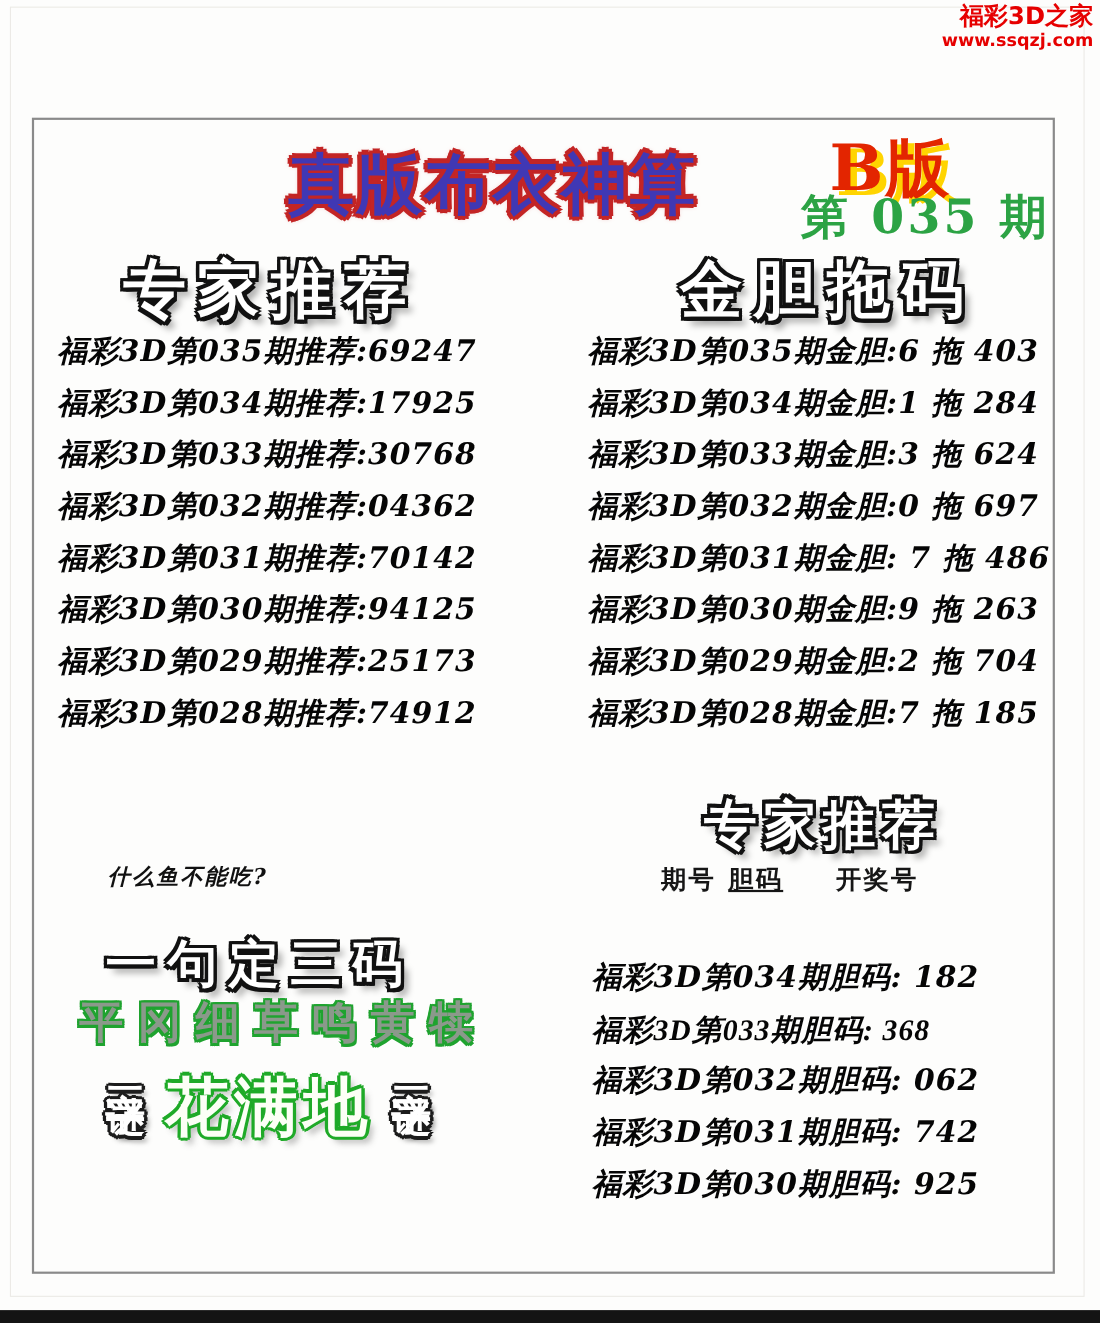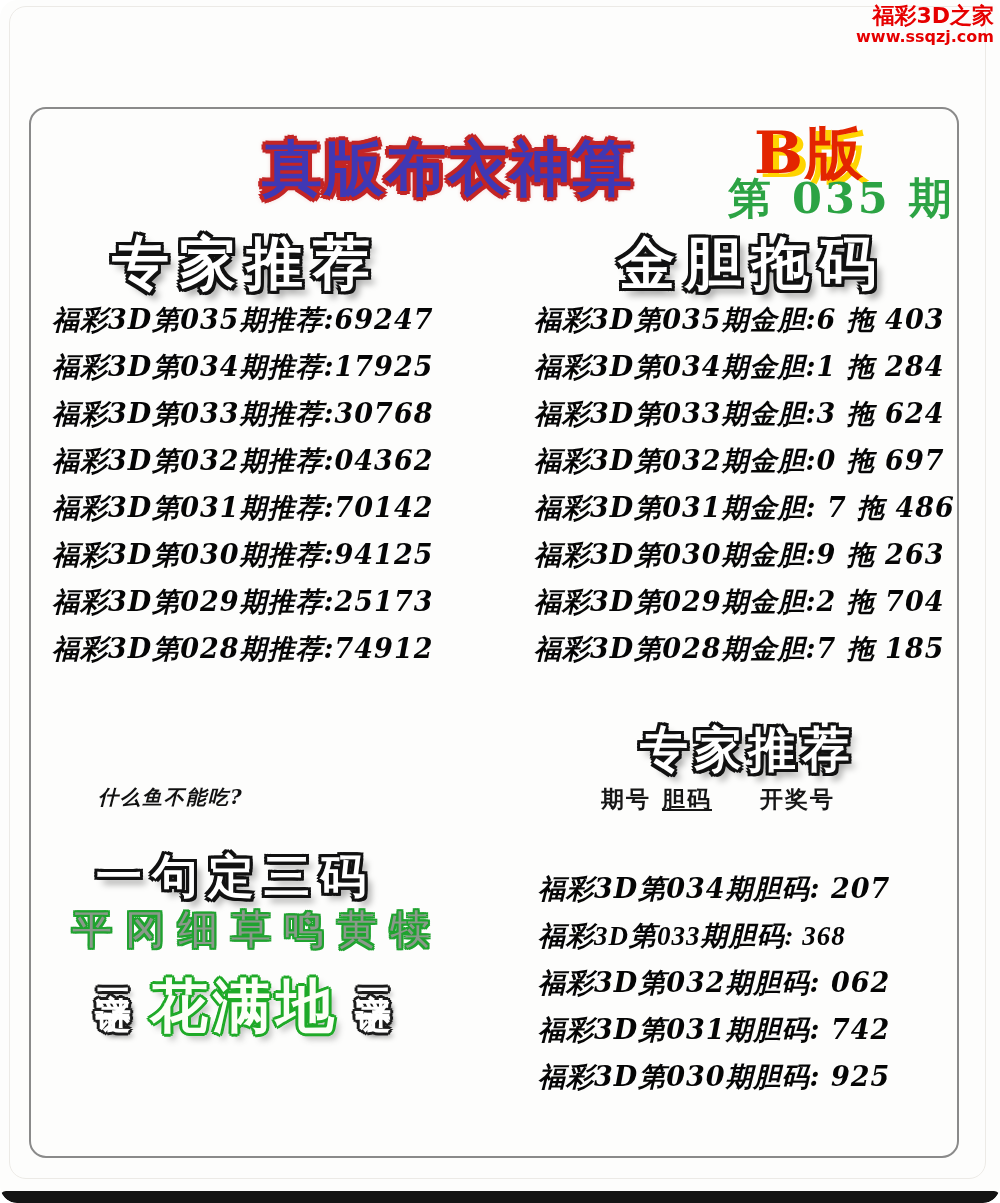--- a/index.html
+++ b/index.html
@@ -1,15 +1,15 @@
 <!DOCTYPE html>
 <html><head>
 <meta charset="utf-8">
 <style>
-  * { margin:0; padding:0; box-sizing:border-box;border-radius:17px; }
+  * { margin:0; padding:0; box-sizing:border-box; }
   body {
     background:#ffffff;
     font-family:"DejaVu Sans", sans-serif;
   }
   .page {
     position:relative;
     width:1000px; height:1203px;
     background:#fdfdfc;
     overflow:hidden;
   }
@@ -98,21 +98,21 @@
   .brain-question {
     position:absolute; left:98px; top:784px;
     font-size:20px; font-weight:bold; font-style:italic;
     font-family:"DejaVu Serif", serif; color:#111;
     letter-spacing:2px;
   }
 
   
   .poem {
     position:absolute; left:72px; top:902px;
-    font-size:40px; font-weight:normal;
+    font-size:40px; font-weight:bold;
     font-family:"DejaVu Sans", sans-serif;
     color:#8b998b; letter-spacing:13px; white-space:nowrap;
     text-shadow:
       -2px -2px 0 #1fa32f, 2px -2px 0 #1fa32f, -2px 2px 0 #1fa32f, 2px 2px 0 #1fa32f,
       -2px 0 0 #1fa32f, 2px 0 0 #1fa32f, 0 -2px 0 #1fa32f, 0 2px 0 #1fa32f;
   }
 
   
   .riddle-vert {
     position:absolute; top:960px;
@@ -195,19 +195,19 @@
 
   <div class="riddle-vert left">三字谜</div>
   <div class="riddle-answer">花满地</div>
   <div class="riddle-vert right">三字谜</div>
 
   <div class="bubble hdr-exp2">专家推荐</div>
   <div class="col-hdr c0">期号</div>
   <div class="col-hdr c1">胆码</div>
   <div class="col-hdr c2">开奖号</div>
 
-  <div class="brush-row" style="left:538px; top:872px;">福彩3D第034期胆码: 207</div>
+  <div class="brush-row" style="left:538px; top:872px;">福彩3D第034期胆码: 182</div>
   <div class="brush-row" style="left:538px; top:919px;font-family:Liberation Serif, serif;">福彩3D第033期胆码: 368</div>
   <div class="brush-row" style="left:538px; top:966px;">福彩3D第032期胆码: 062</div>
   <div class="brush-row" style="left:538px; top:1013px;">福彩3D第031期胆码: 742</div>
   <div class="brush-row" style="left:538px; top:1060px;">福彩3D第030期胆码: 925</div>
 
 </div>
 
 </body></html>

